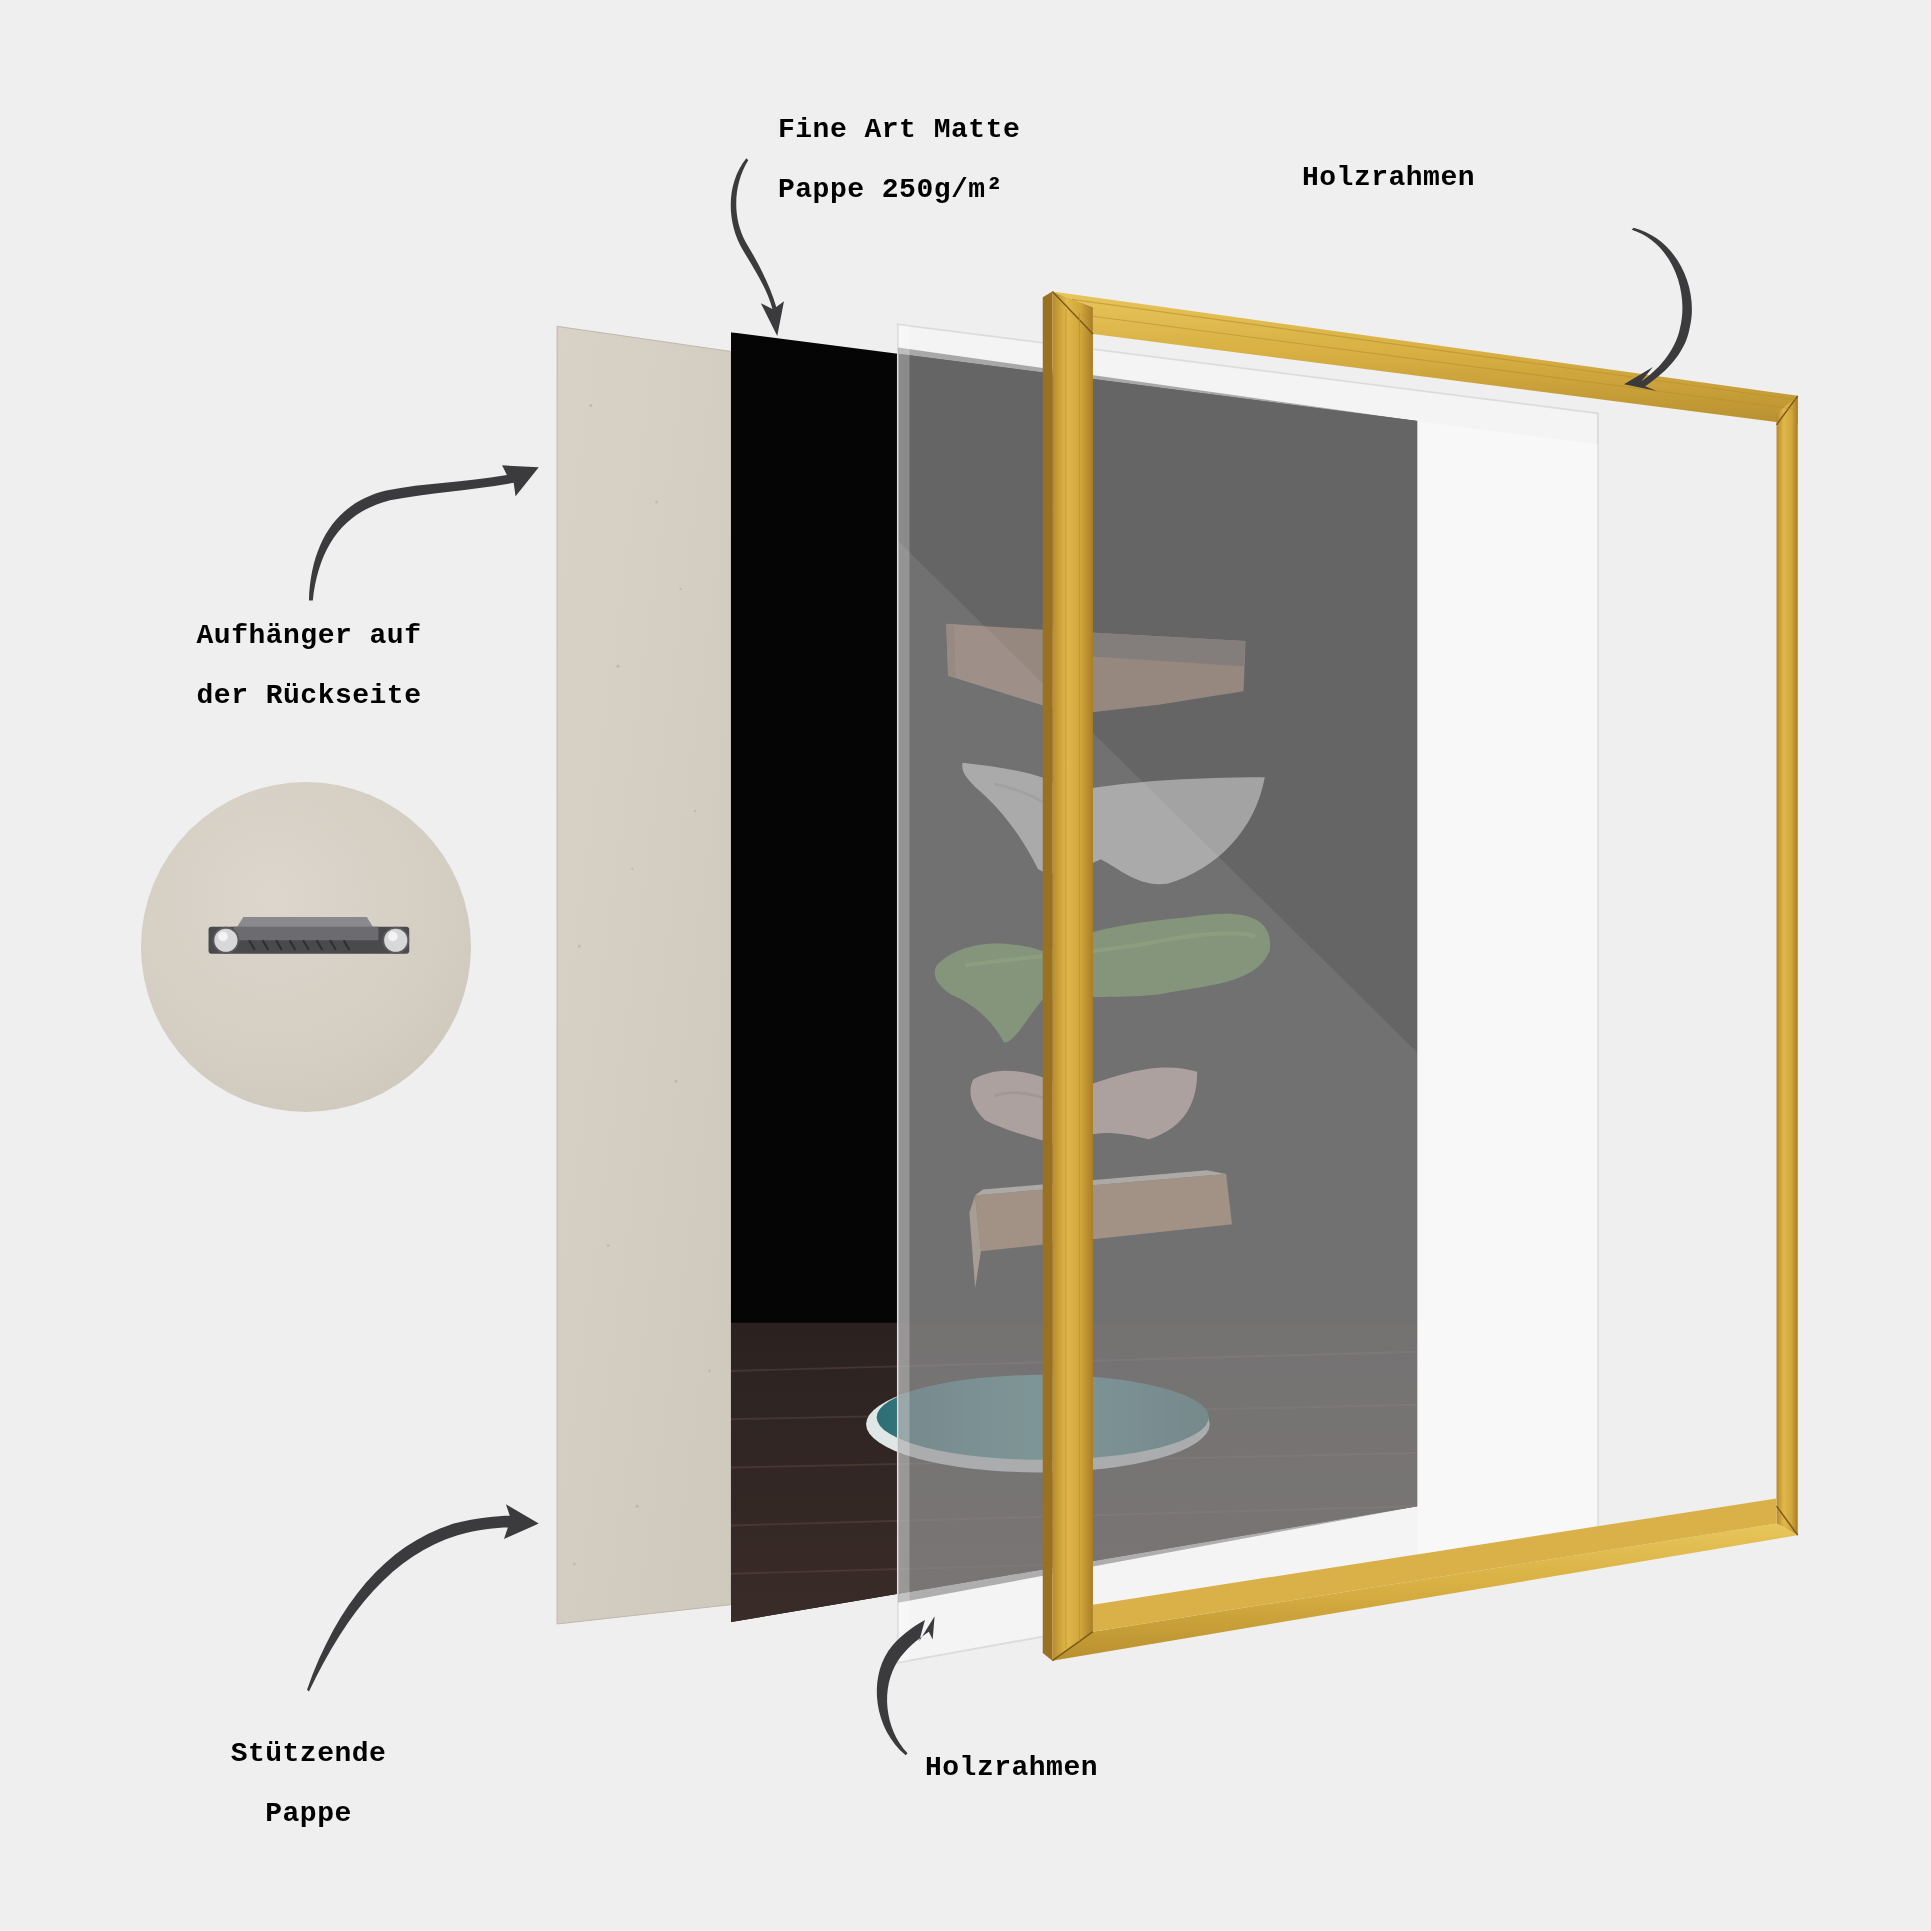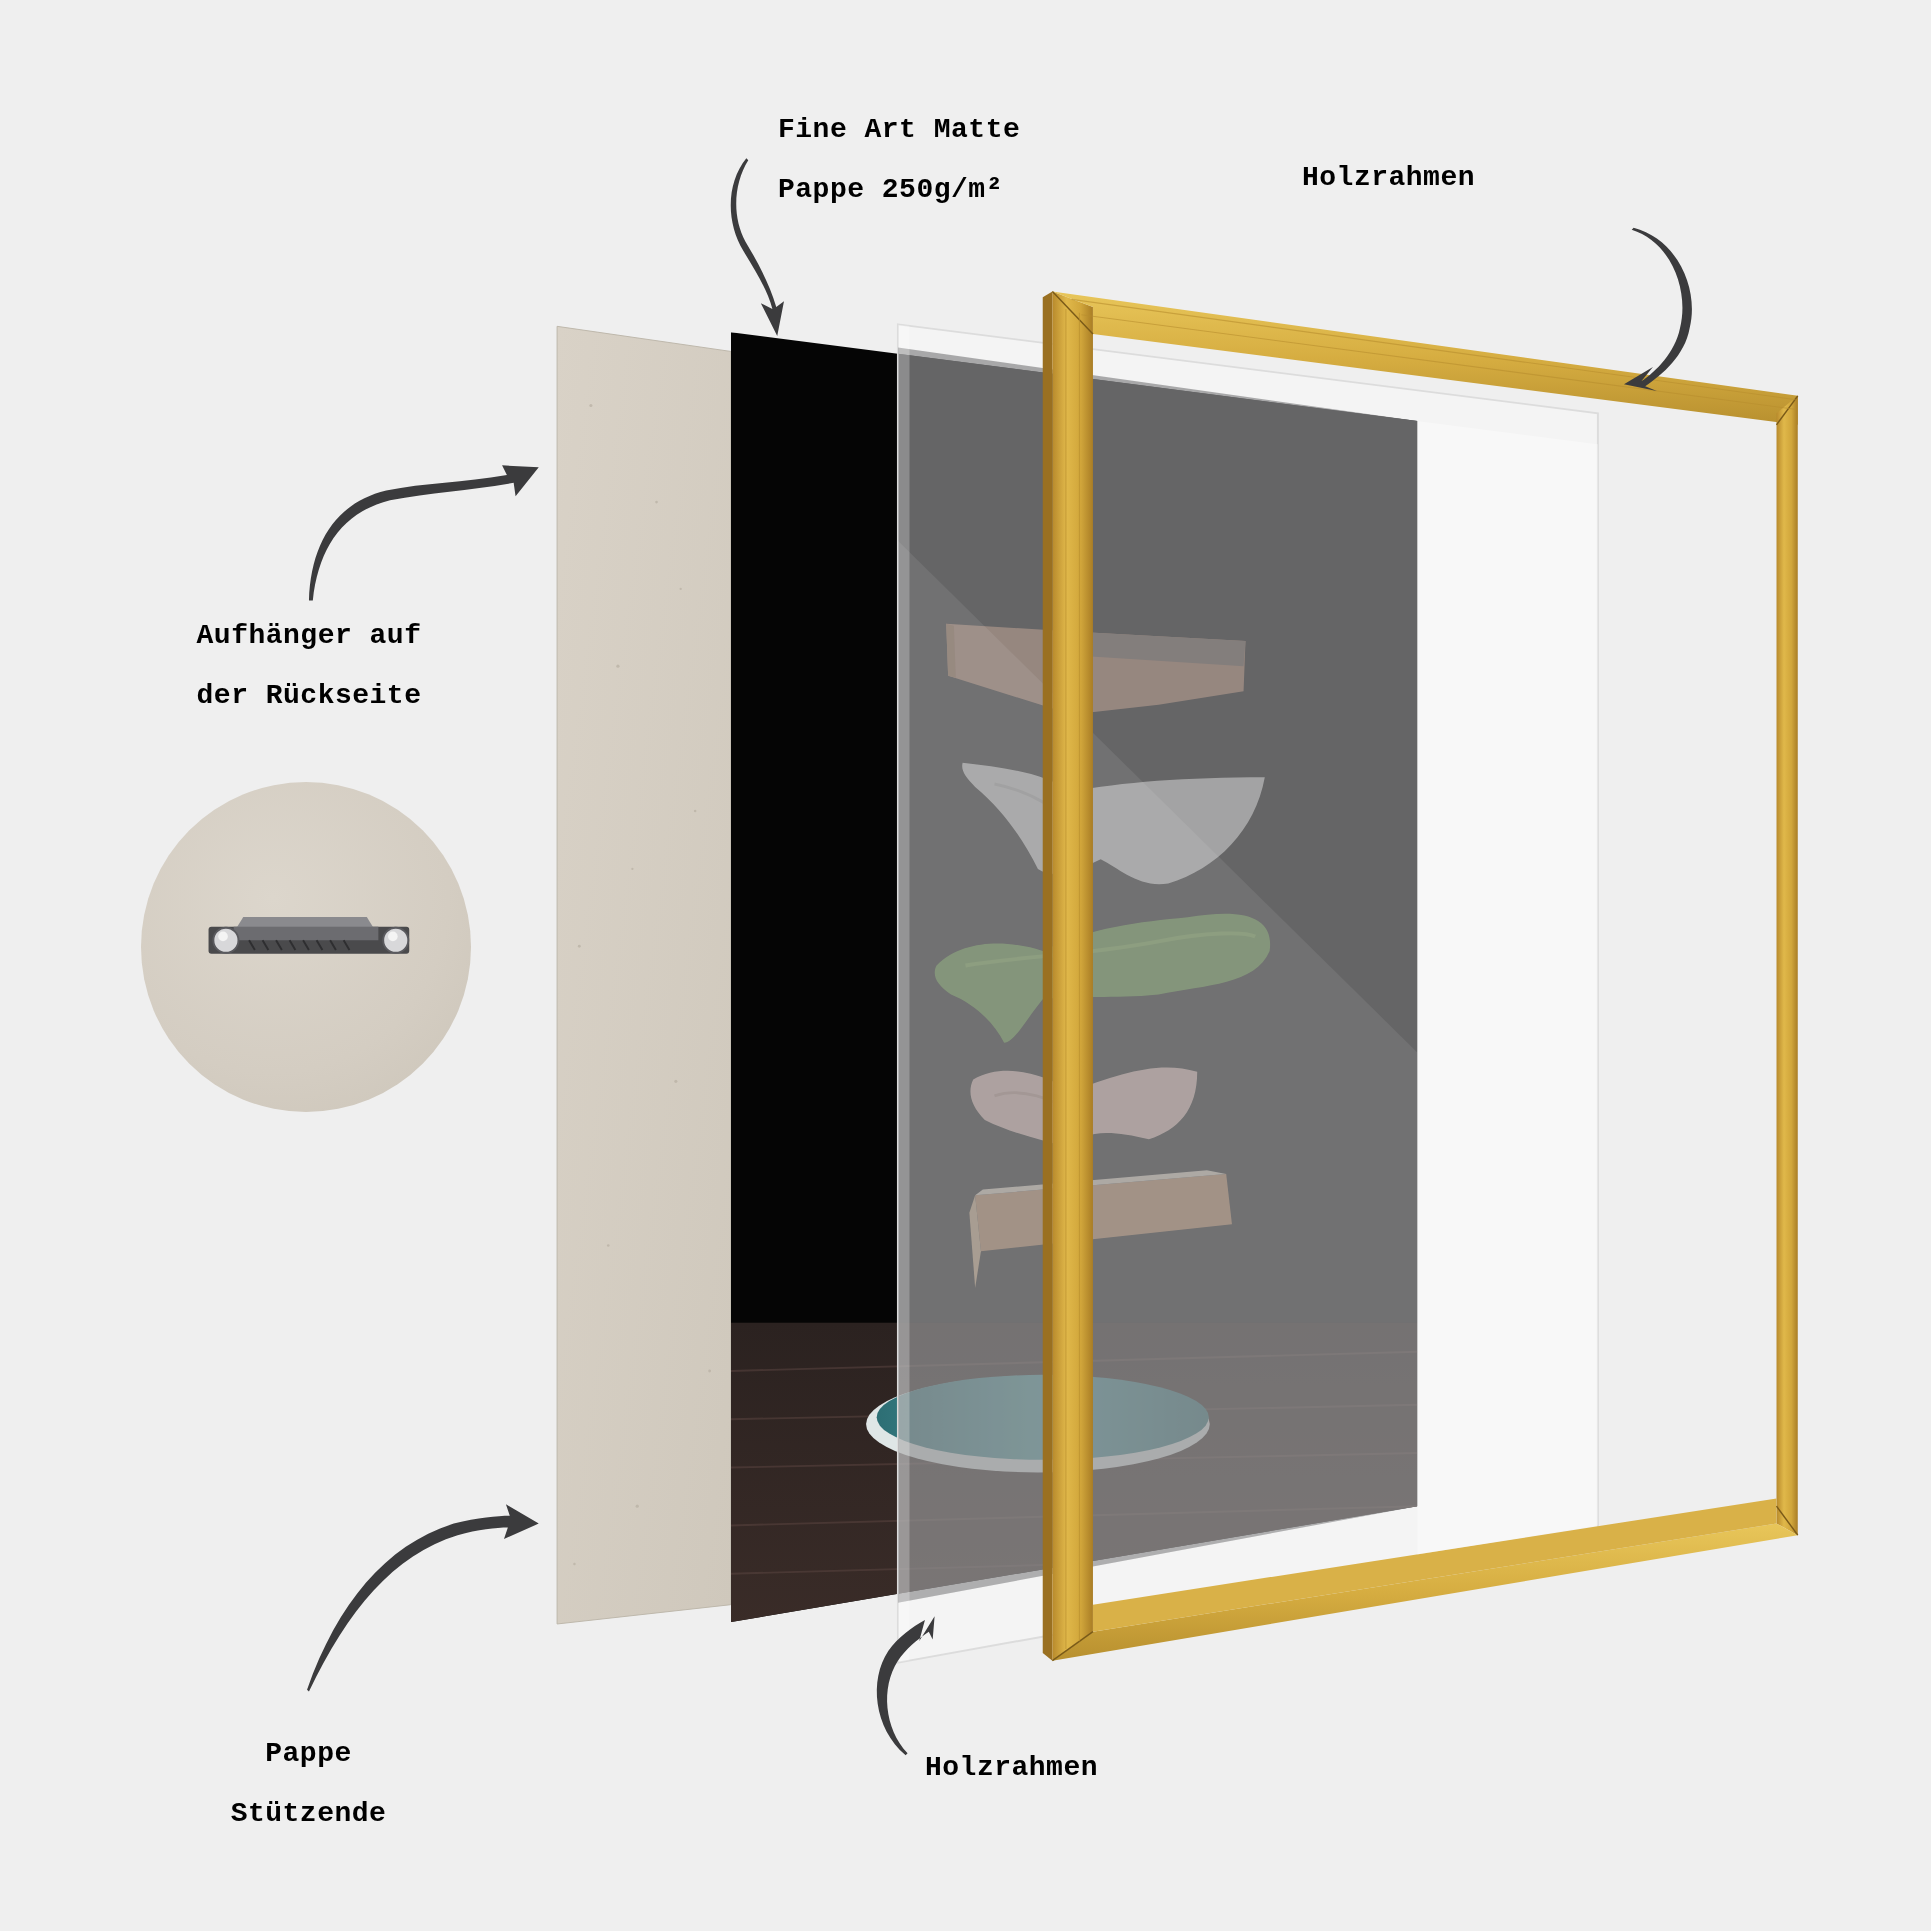--- a/index.html
+++ b/index.html
@@ -220,20 +220,20 @@
 <div class="label" style="left:1302px; top:148px;">
   <span class="line">Holzrahmen</span>
 </div>
 
 <div class="label center" style="left:106px; top:606px; width:406px;">
   <span class="line">Aufhänger auf</span>
   <span class="line">der Rückseite</span>
 </div>
 
 <div class="label center" style="left:154px; top:1724px; width:309px;">
+  <span class="line">Stützende</span>
   <span class="line">Pappe</span>
-  <span class="line">Stützende</span>
 </div>
 
 <div class="label" style="left:925px; top:1738px;">
   <span class="line">Holzrahmen</span>
 </div>
 
 
 </body></html>

